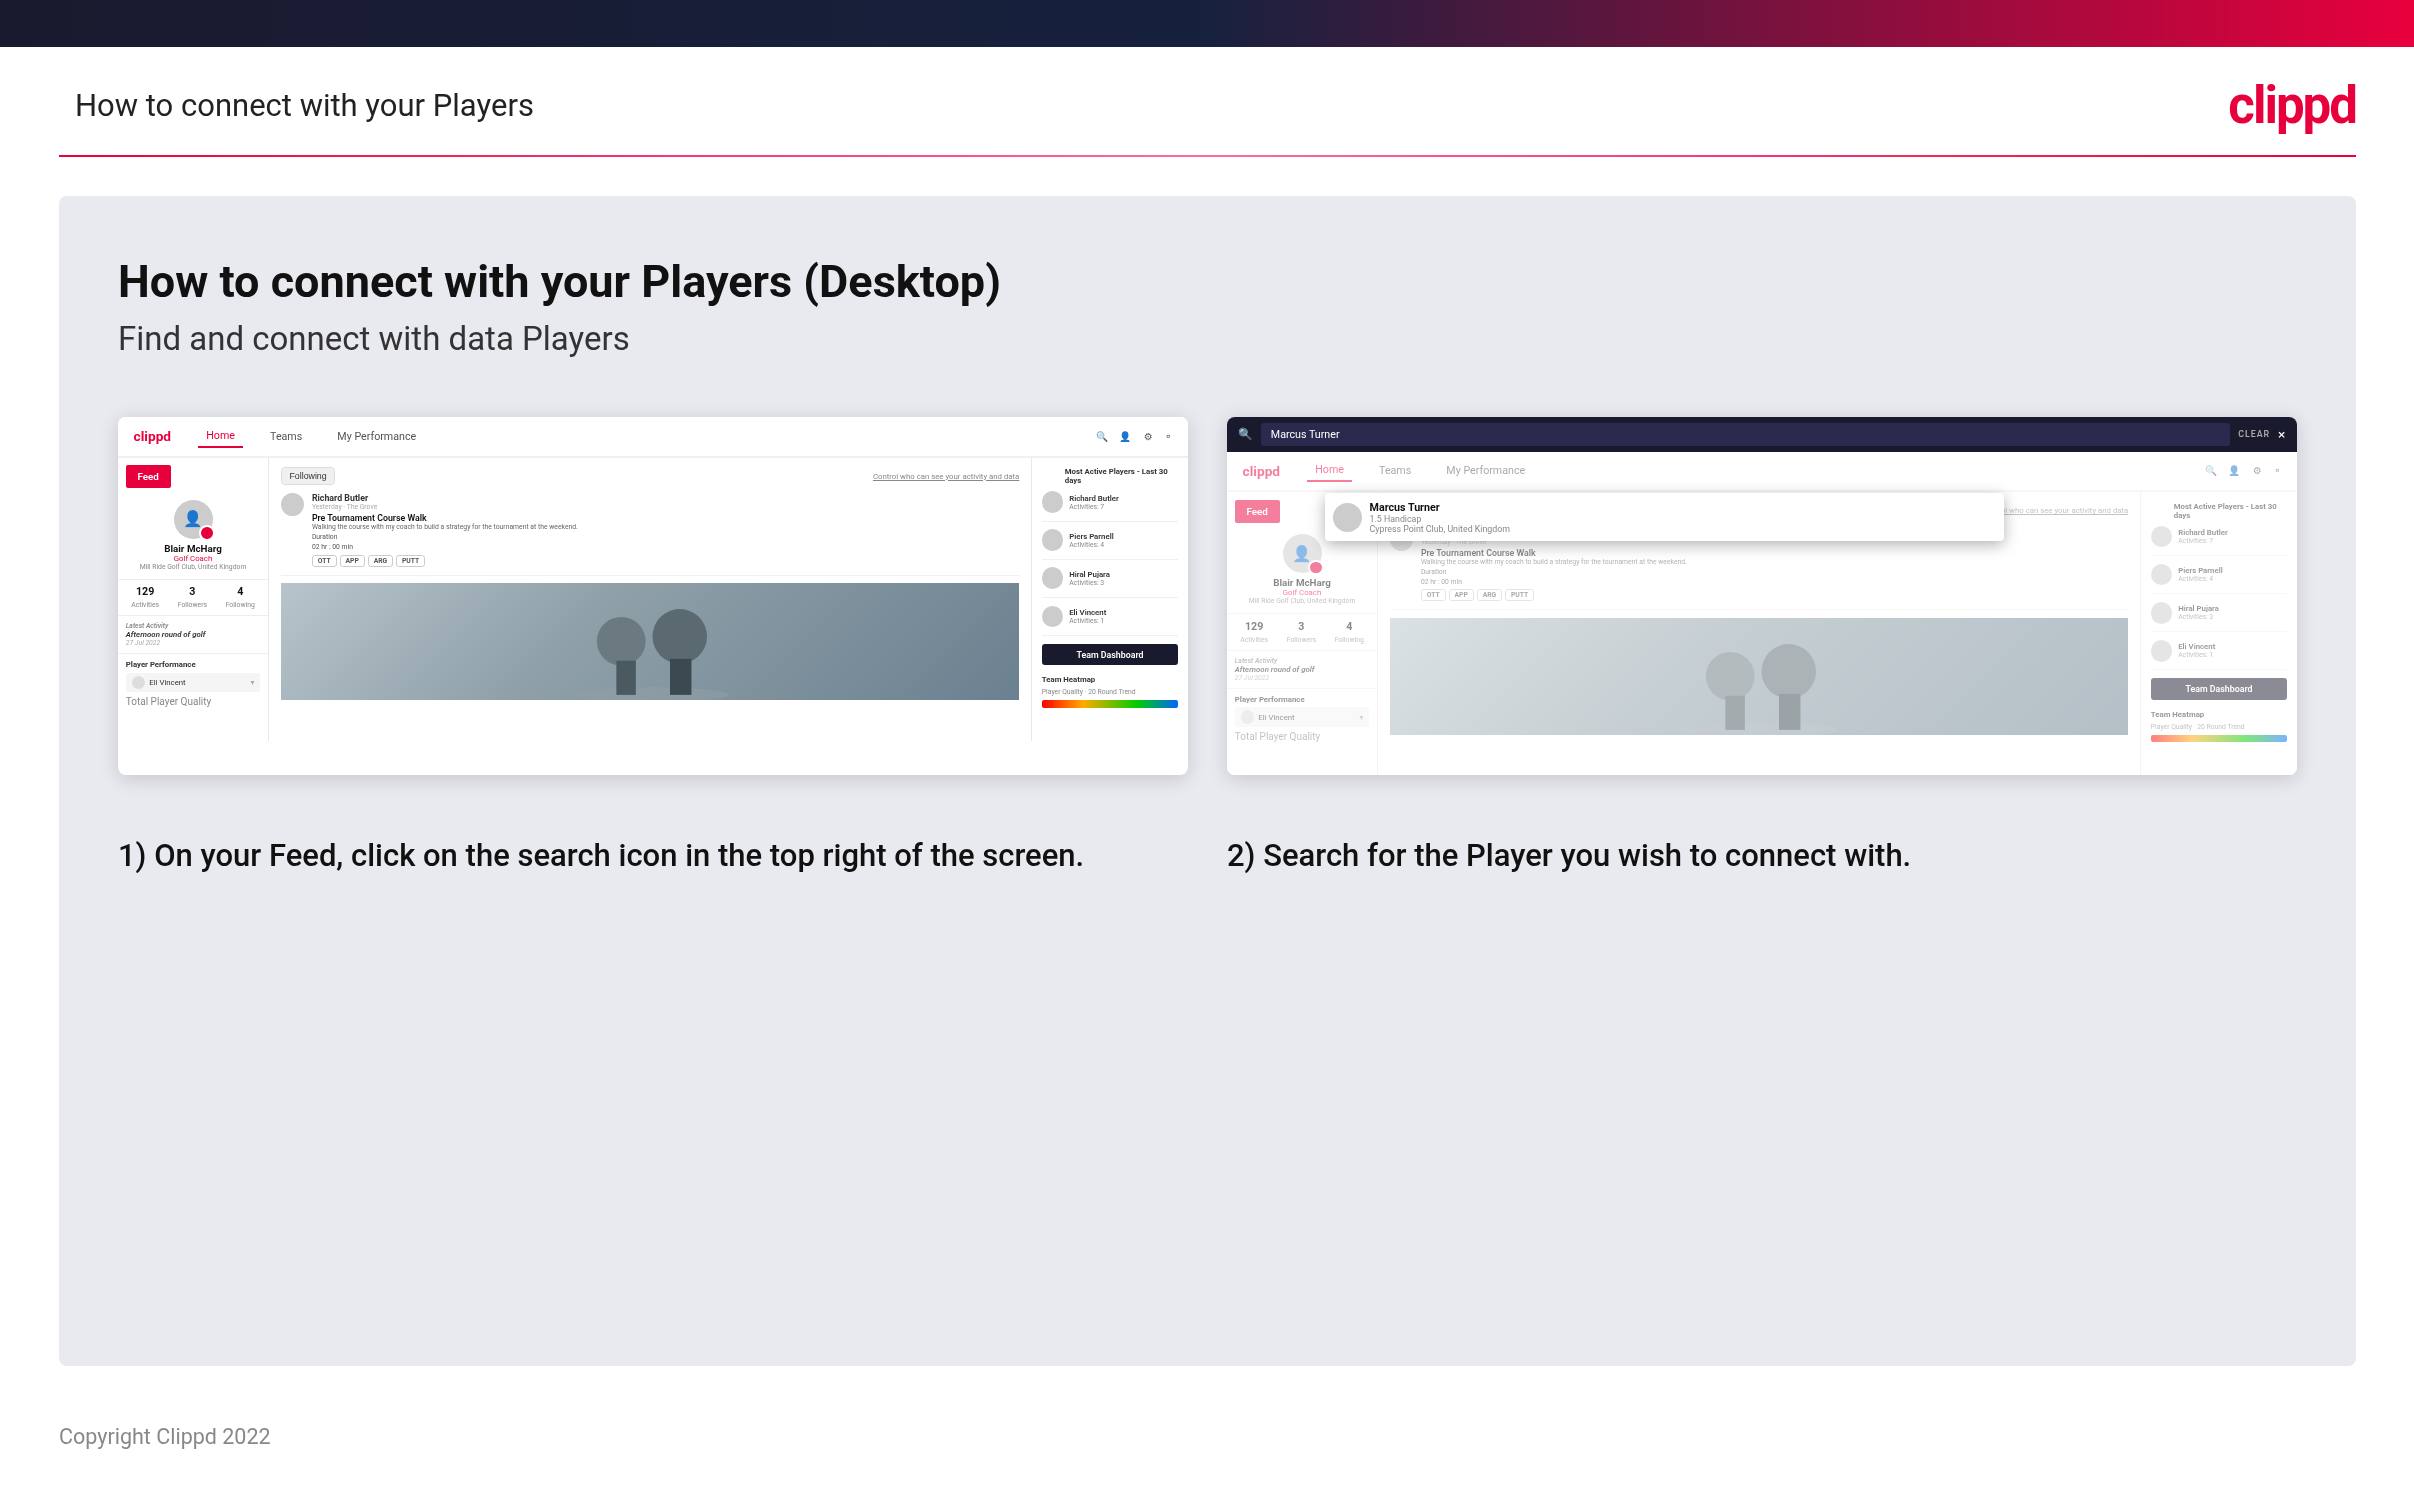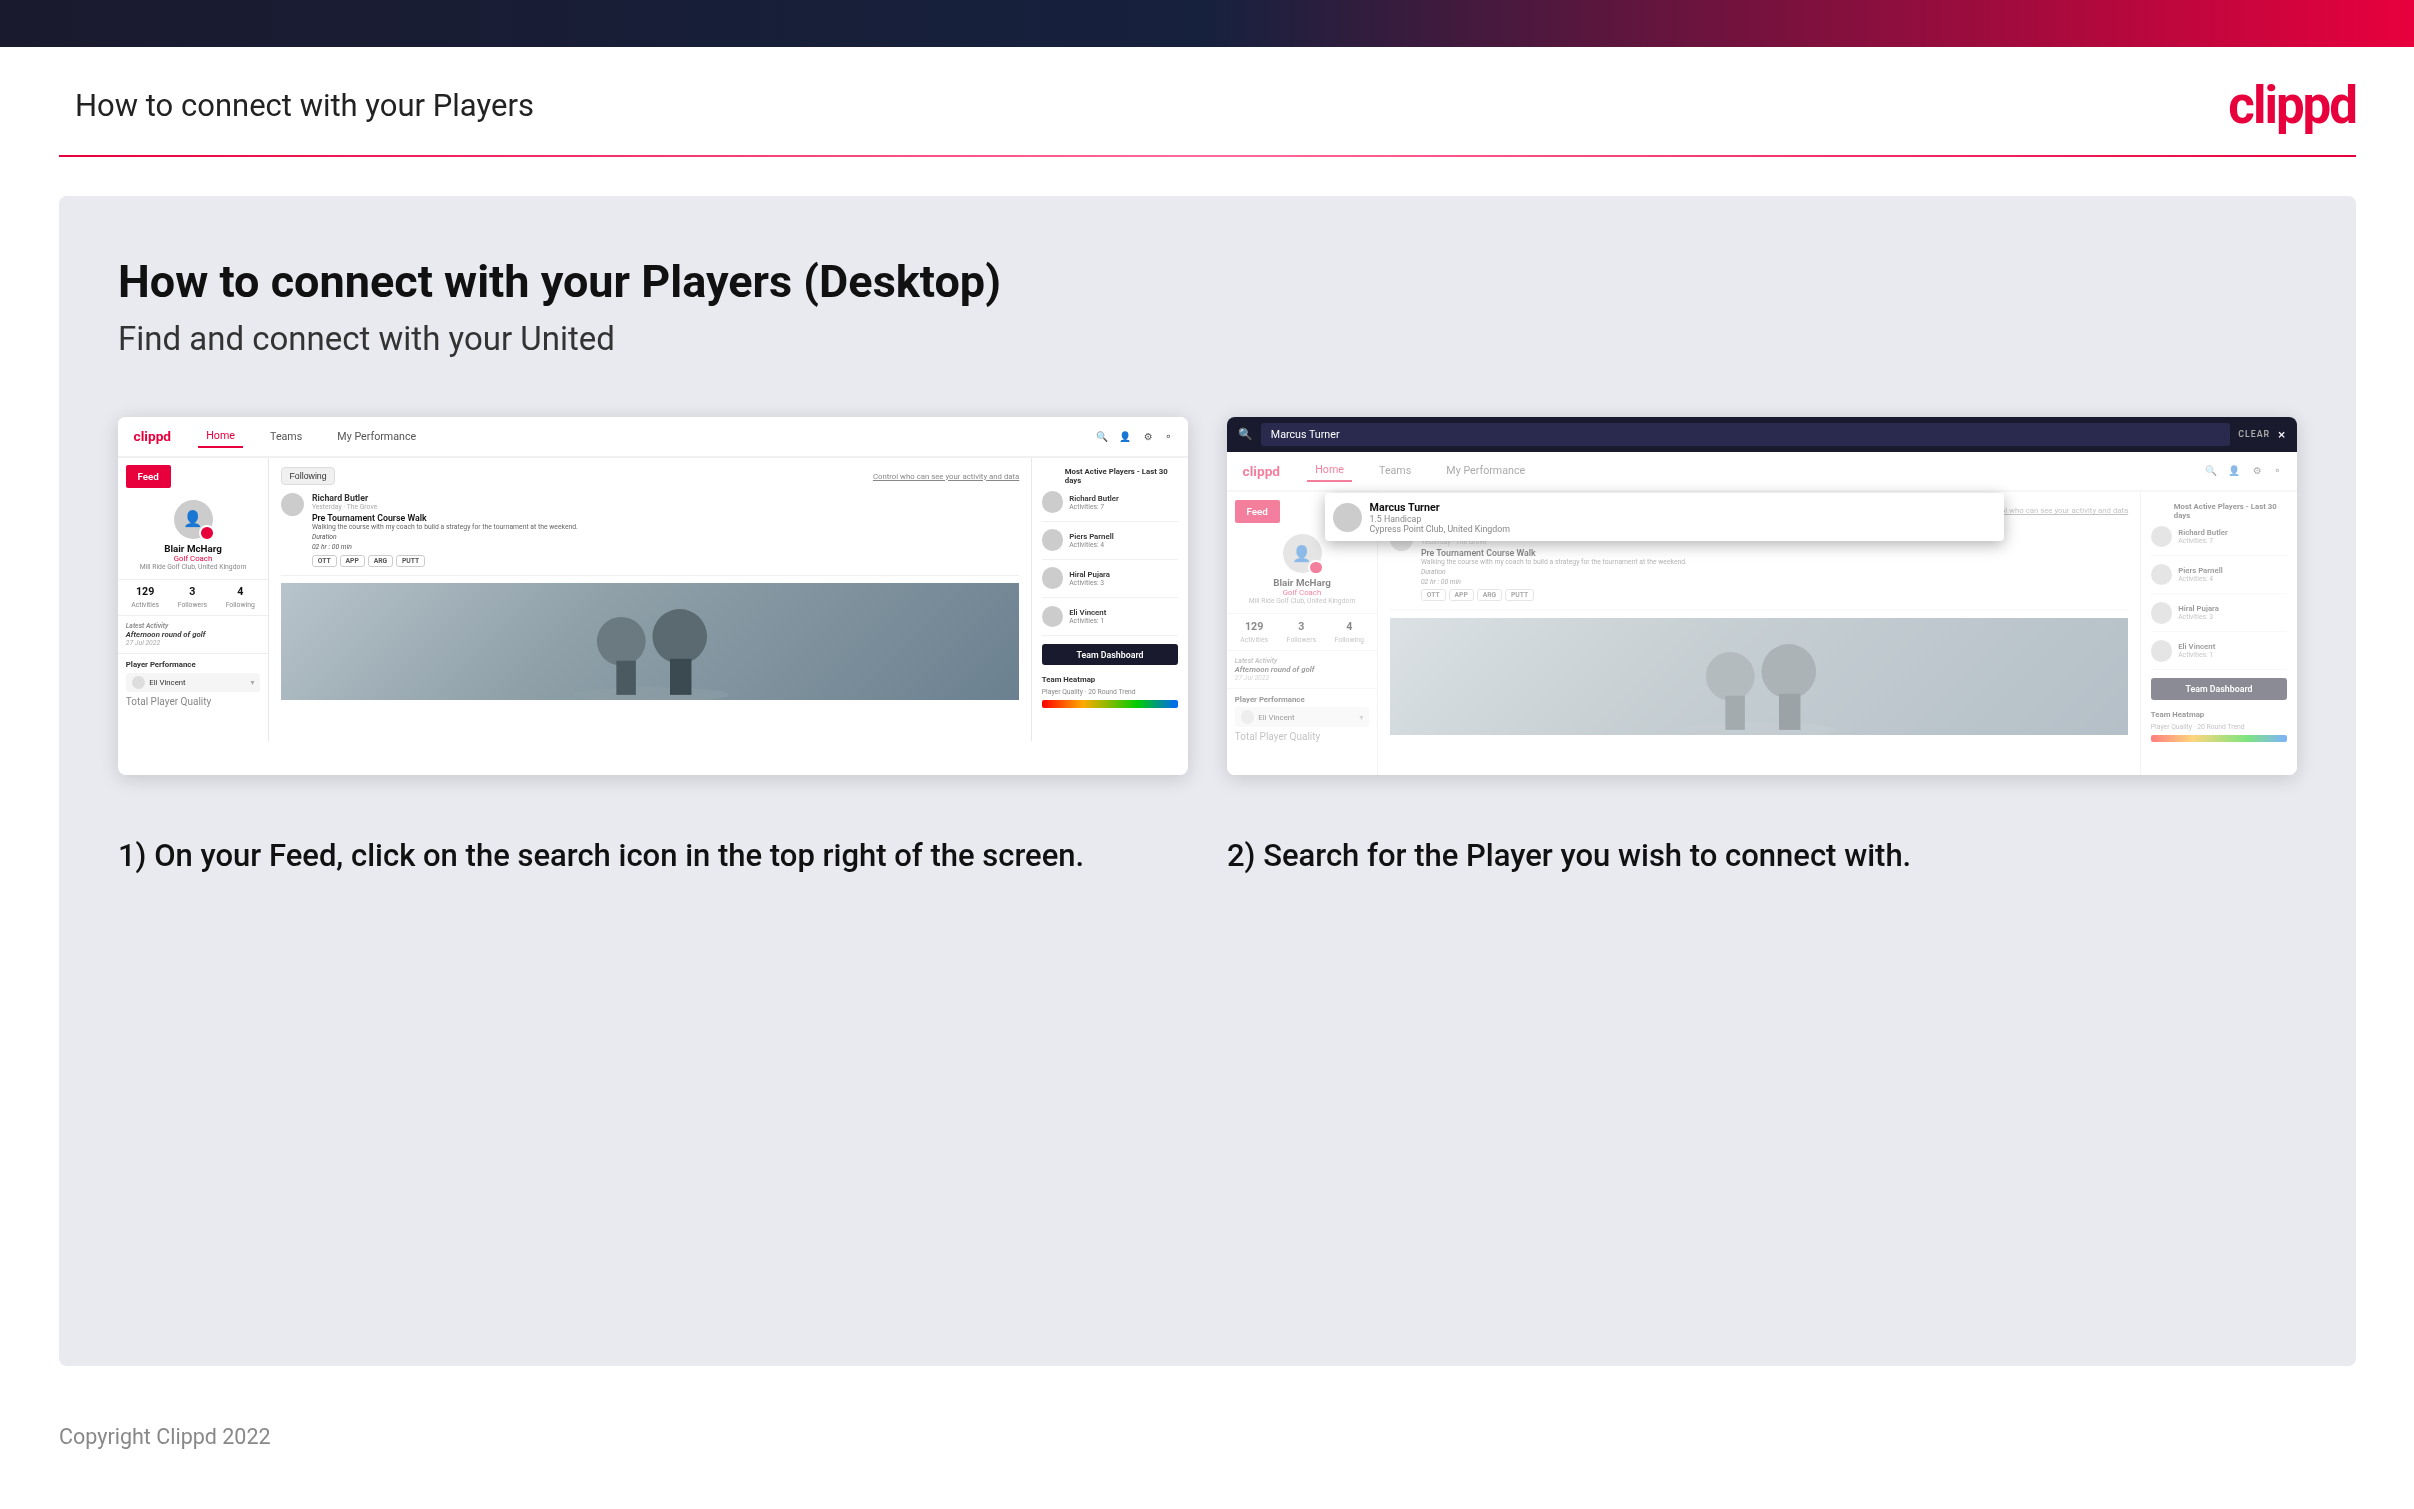--- a/index.html
+++ b/index.html
@@ -322,21 +322,20 @@
       margin-top: 2px;
     }
     .ac-desc {
       font-size: 6.8px;
       color: #666;
     }
     .ac-duration {
       font-size: 6.8px;
       color: #555;
       margin-top: 2px;
-      font-style: italic;
     }
     .tags-row {
       display: flex;
       gap: 3px;
       margin-top: 3.9px;
       font-weight: bold;
     }
     .tag {
       font-size: 6.8px;
       border: 1px solid #ccc;
@@ -516,21 +515,21 @@
 <div class="header">
   <span class="header-title">How to connect with your Players</span>
   <span class="logo">clippd</span>
 </div>
 
 <div class="divider"></div>
 
 <div class="main-content">
 
   <div class="section-title">How to connect with your Players (Desktop)</div>
-  <div class="section-subtitle">Find and connect with your United</div>
+  <div class="section-subtitle">Find and connect with data Players</div>
 
   <div class="screenshots-grid">
 
     <div class="screenshot-container">
       <div class="app-mock">
 
         <div class="app-nav">
           <span class="app-logo-small">clippd</span>
           <span class="nav-item active">Home</span>
           <span class="nav-item">Teams</span>

